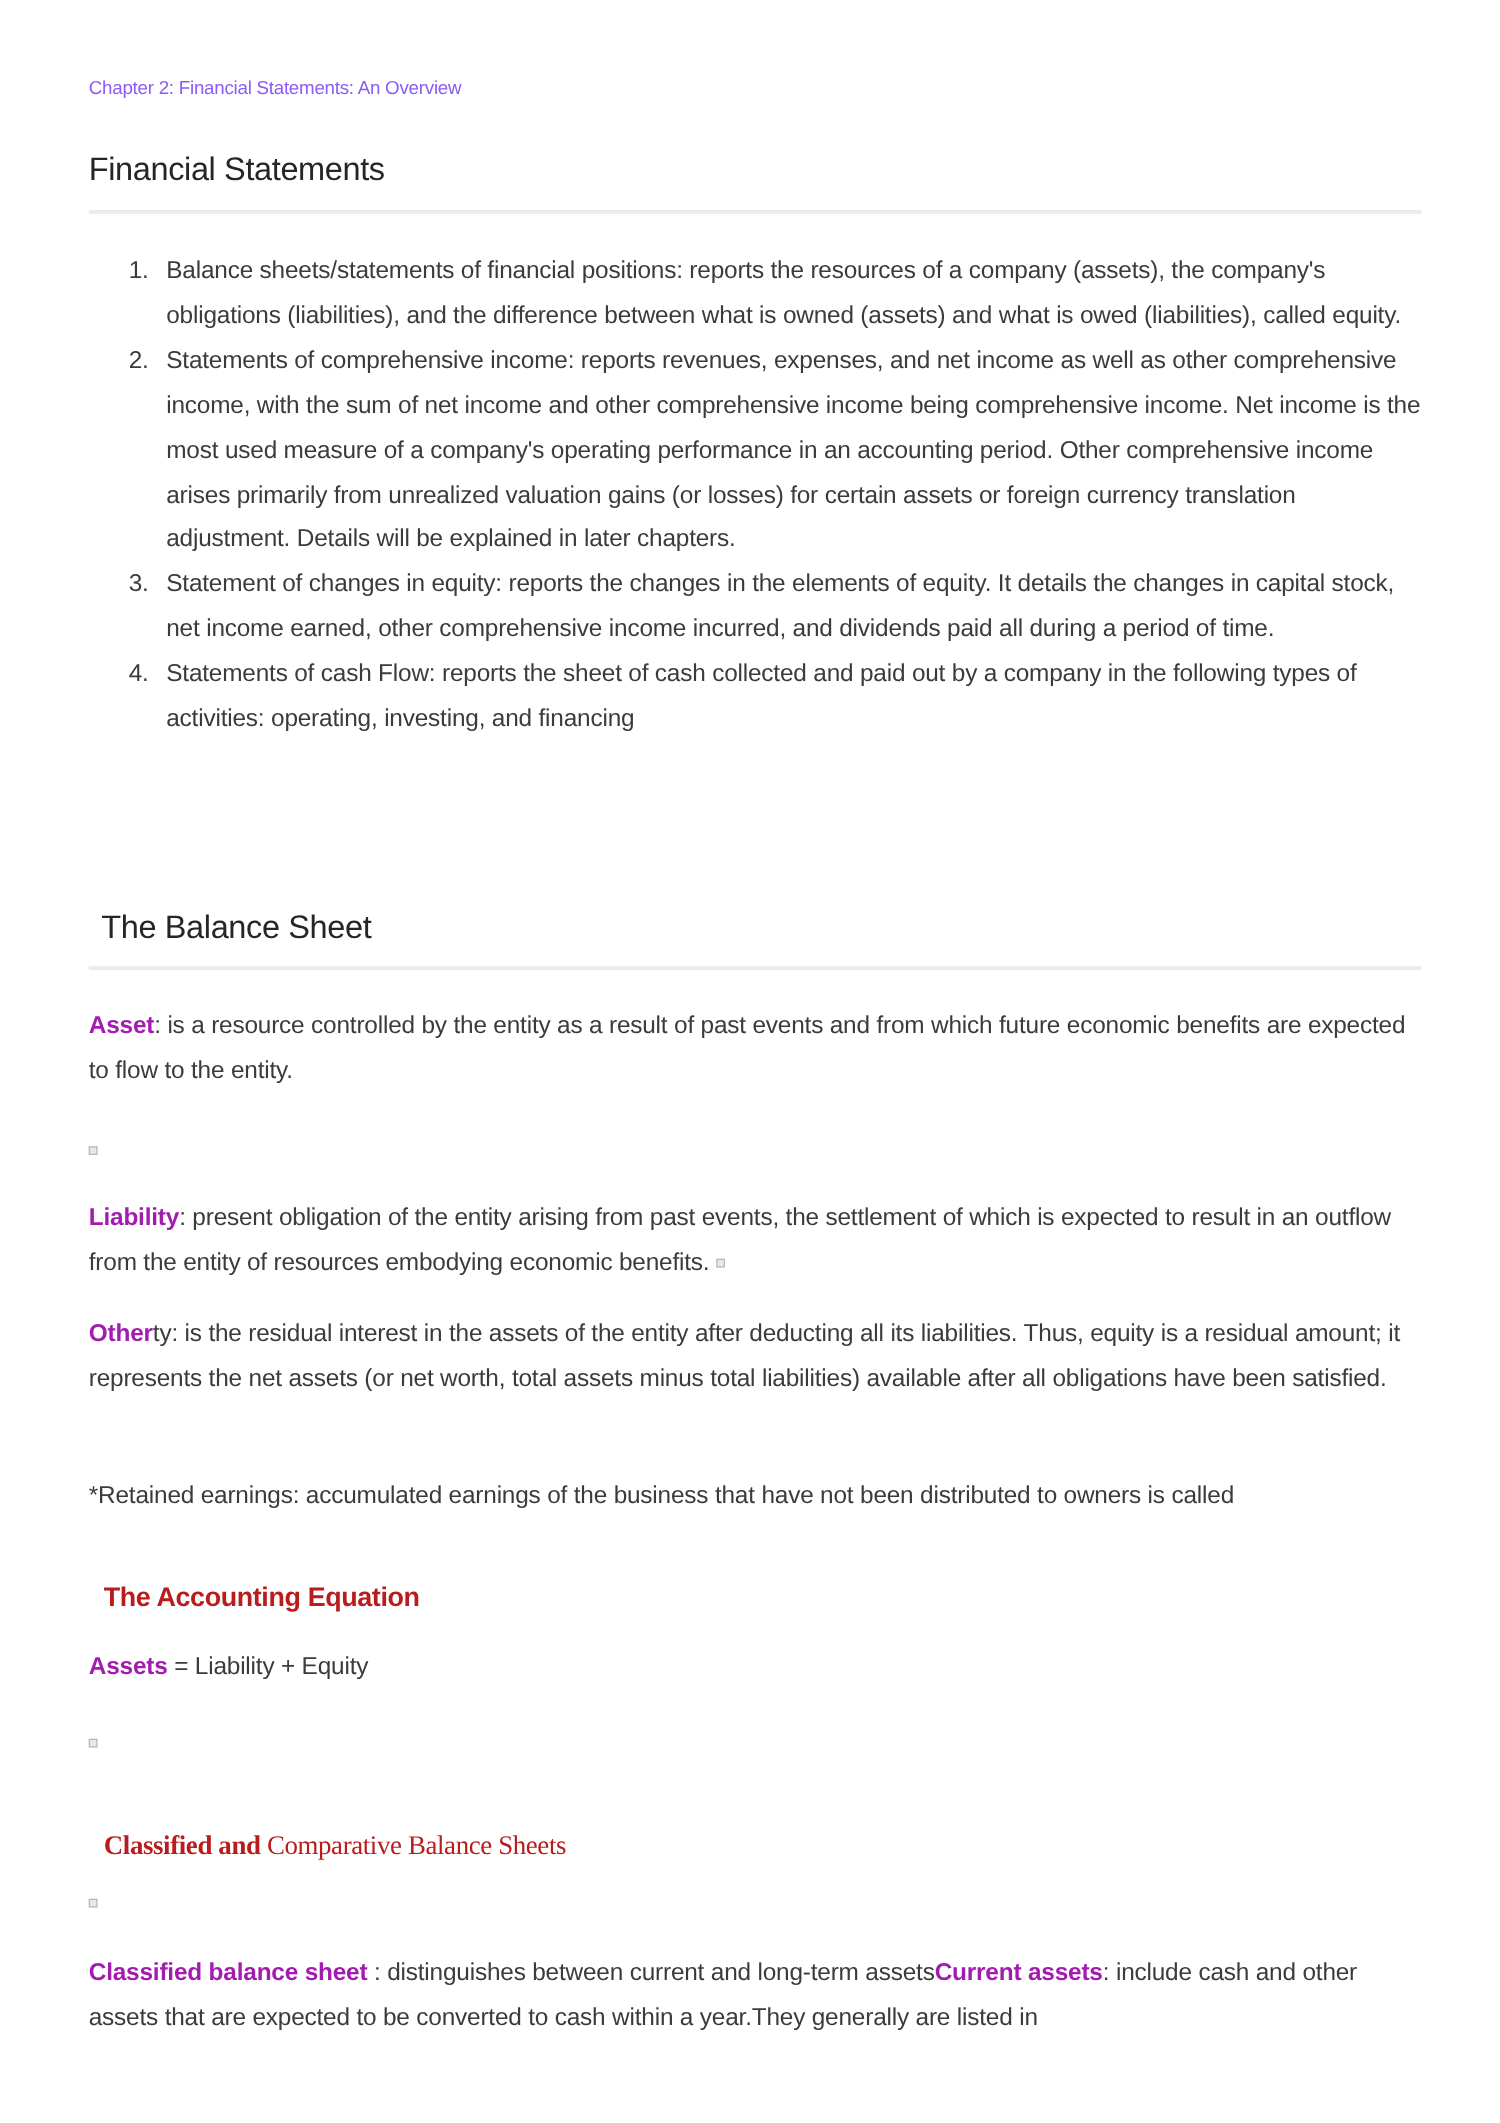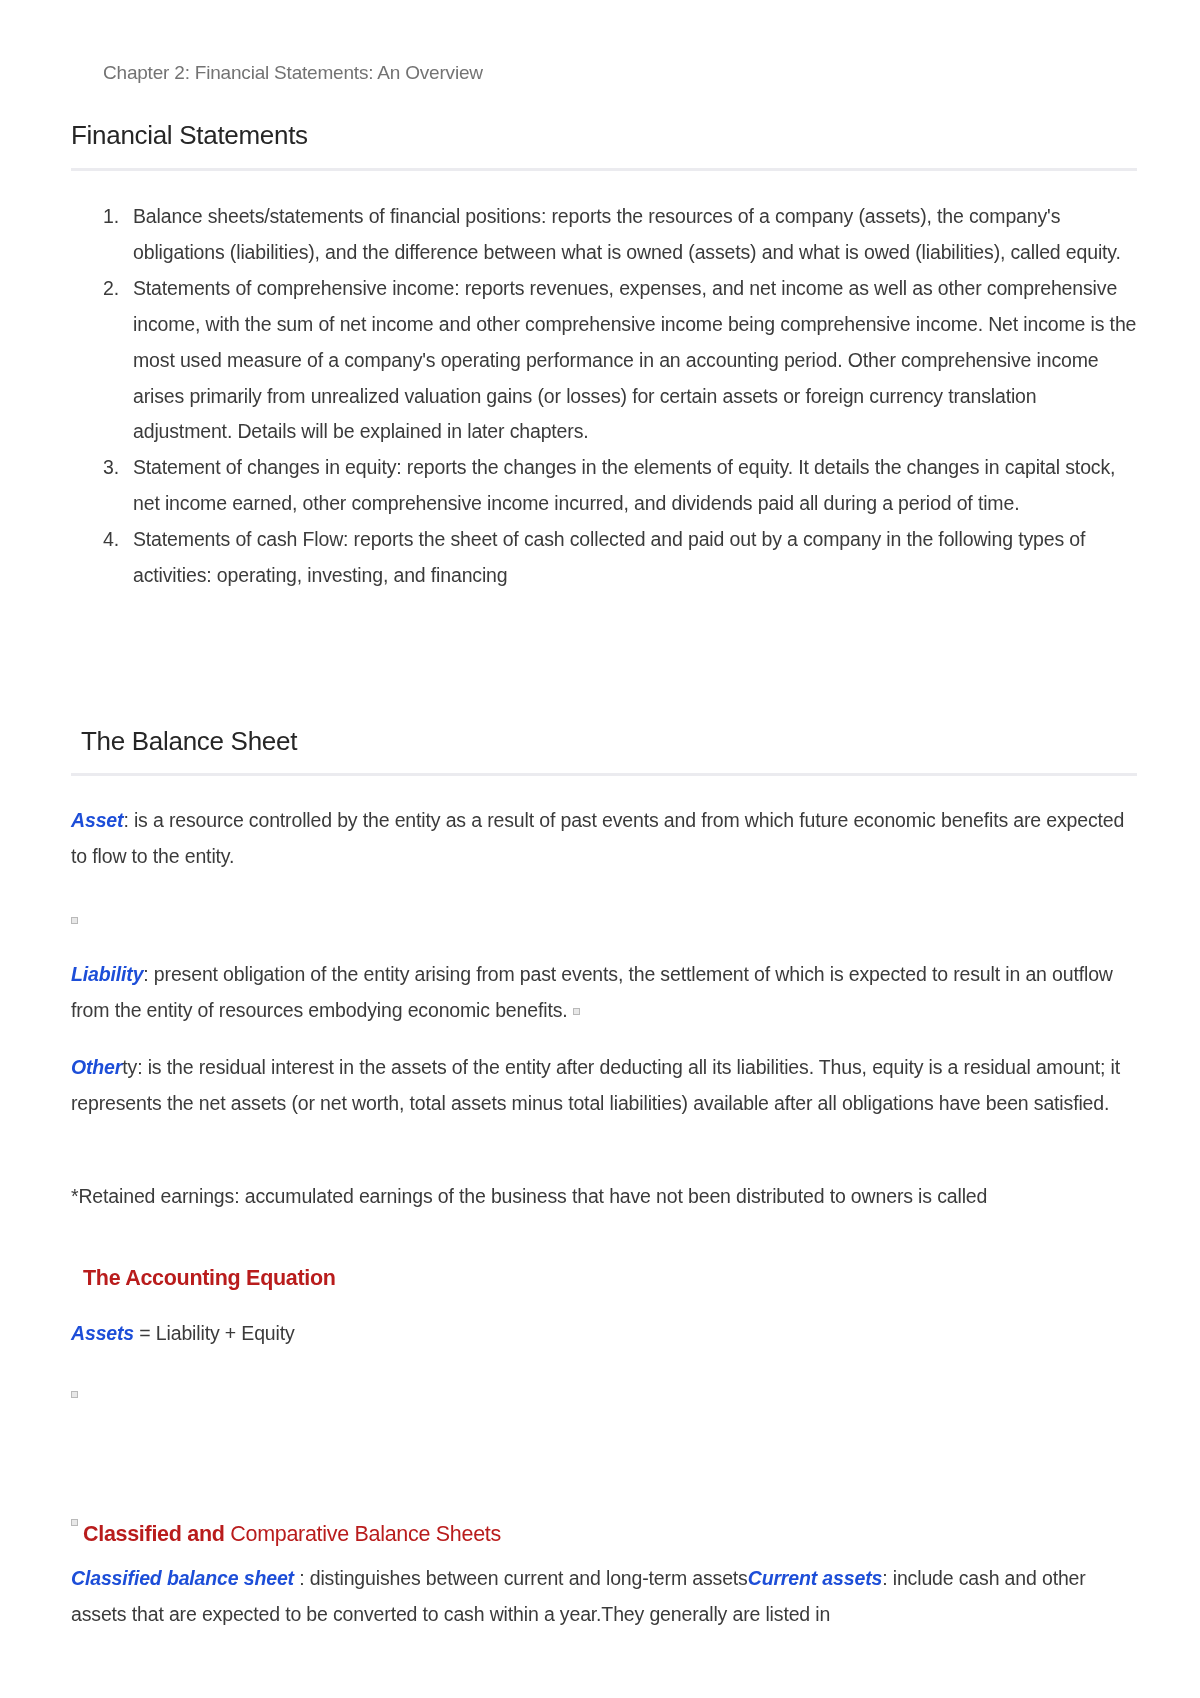--- a/index.html
+++ b/index.html
@@ -2,32 +2,32 @@
 <html><head>
 <meta charset="utf-8">
 <style>
   html, body { margin: 0; padding: 0; background: #ffffff; }
   body {
     width: 1200px; height: 1698px; overflow: hidden; position: relative;
     font-family: "Liberation Sans", "DejaVu Sans", sans-serif;
     color: #3b3b3b;
   }
   .page { position: absolute; left: 71px; top: 0; width: 1066px; }
-  .chapter { position: absolute; top: 62px; left: 0; font-size: 19px; color: #737373; letter-spacing: -0.2px; margin-left: 32px; }
+  .chapter { position: absolute; top: 62px; left: 0; font-size: 15px; color: #8b5cf6; letter-spacing: -0.2px; }
   .h1 { position: absolute; left: 0; font-size: 26px; color: #262626; font-weight: normal; margin: 0; letter-spacing: -0.3px; }
   .rule { position: absolute; left: 0; width: 1066px; height: 3px; background: #ebebef; }
   .h1-fs { top: 120px; }
   .rule-fs { top: 168px; }
   .list { position: absolute; top: 199px; left: 0; margin: 0; padding: 0; list-style: none; width: 1066px; }
   .list li { position: relative; padding-left: 62px; font-size: 19.5px; line-height: 35.9px; letter-spacing: -0.15px; }
   .list li .num { position: absolute; left: 32px; top: 0; }
   .h1-bs { top: 726px; margin-left: 10px; }
   .rule-bs { top: 773px; }
   .para { position: absolute; left: 0; width: 1066px; font-size: 19.5px; line-height: 36px; margin: 0; letter-spacing: -0.15px; }
-  .para b { color: #1d4ed8; font-style: italic; }
+  .para b { color: #a21caf; }
   .img-ph {
     display: inline-block; width: 7px; height: 7px; border: 1.5px solid #b9b9b9; background: #e8e8e8;
     box-sizing: border-box; vertical-align: middle;
   }
   .img-ph-block { position: absolute; left: 0; }
   .h3 { position: absolute; left: 0; font-size: 21.5px; margin: 12px; color: #b91c1c; font-weight: bold; letter-spacing: -0.3px; }
   .h3 .light { font-weight: normal; }
 </style>
 </head>
 <body>
@@ -70,19 +70,19 @@
   <p class="para" style="top:1049px;"><b>Other</b><span>ty</span><span>: is the residual interest in the assets of the entity after deducting all its liabilities. Thus, equity is a residual amount; it represents the net assets (or net worth, total assets minus total liabilities) available after all obligations have been satisfied.</span></p>
 
   <p class="para" style="top:1178px;">*Retained earnings: accumulated earnings of the business that have not been distributed to owners is called</p>
 
   <h3 class="h3" style="top:1254px;">The Accounting Equation</h3>
 
   <p class="para" style="top:1315px;"><b>Assets</b><span> = Liability + Equity</span></p>
 
   <span class="img-ph img-ph-block" style="top:1391px;"></span>
 
-  <h3 class="h3" style="top:1510px;"><span>Classified and</span><span class="light"> Comparative Balance Sheets</span></h3>
+  <h3 class="h3" style="top:1452px;font-family:Liberation Serif, serif;"><span>Classified and</span><span class="light"> Comparative Balance Sheets</span></h3>
 
   <span class="img-ph img-ph-block" style="top:1519px;"></span>
 
   <p class="para" style="top:1560px;"><b>Classified balance sheet</b><span> : distinguishes between current and long-term assets</span><b>Current assets</b><span>: include cash and other assets that are expected to be converted to cash within a year.They generally are listed in</span></p>
 
 </div>
 
 </body></html>

